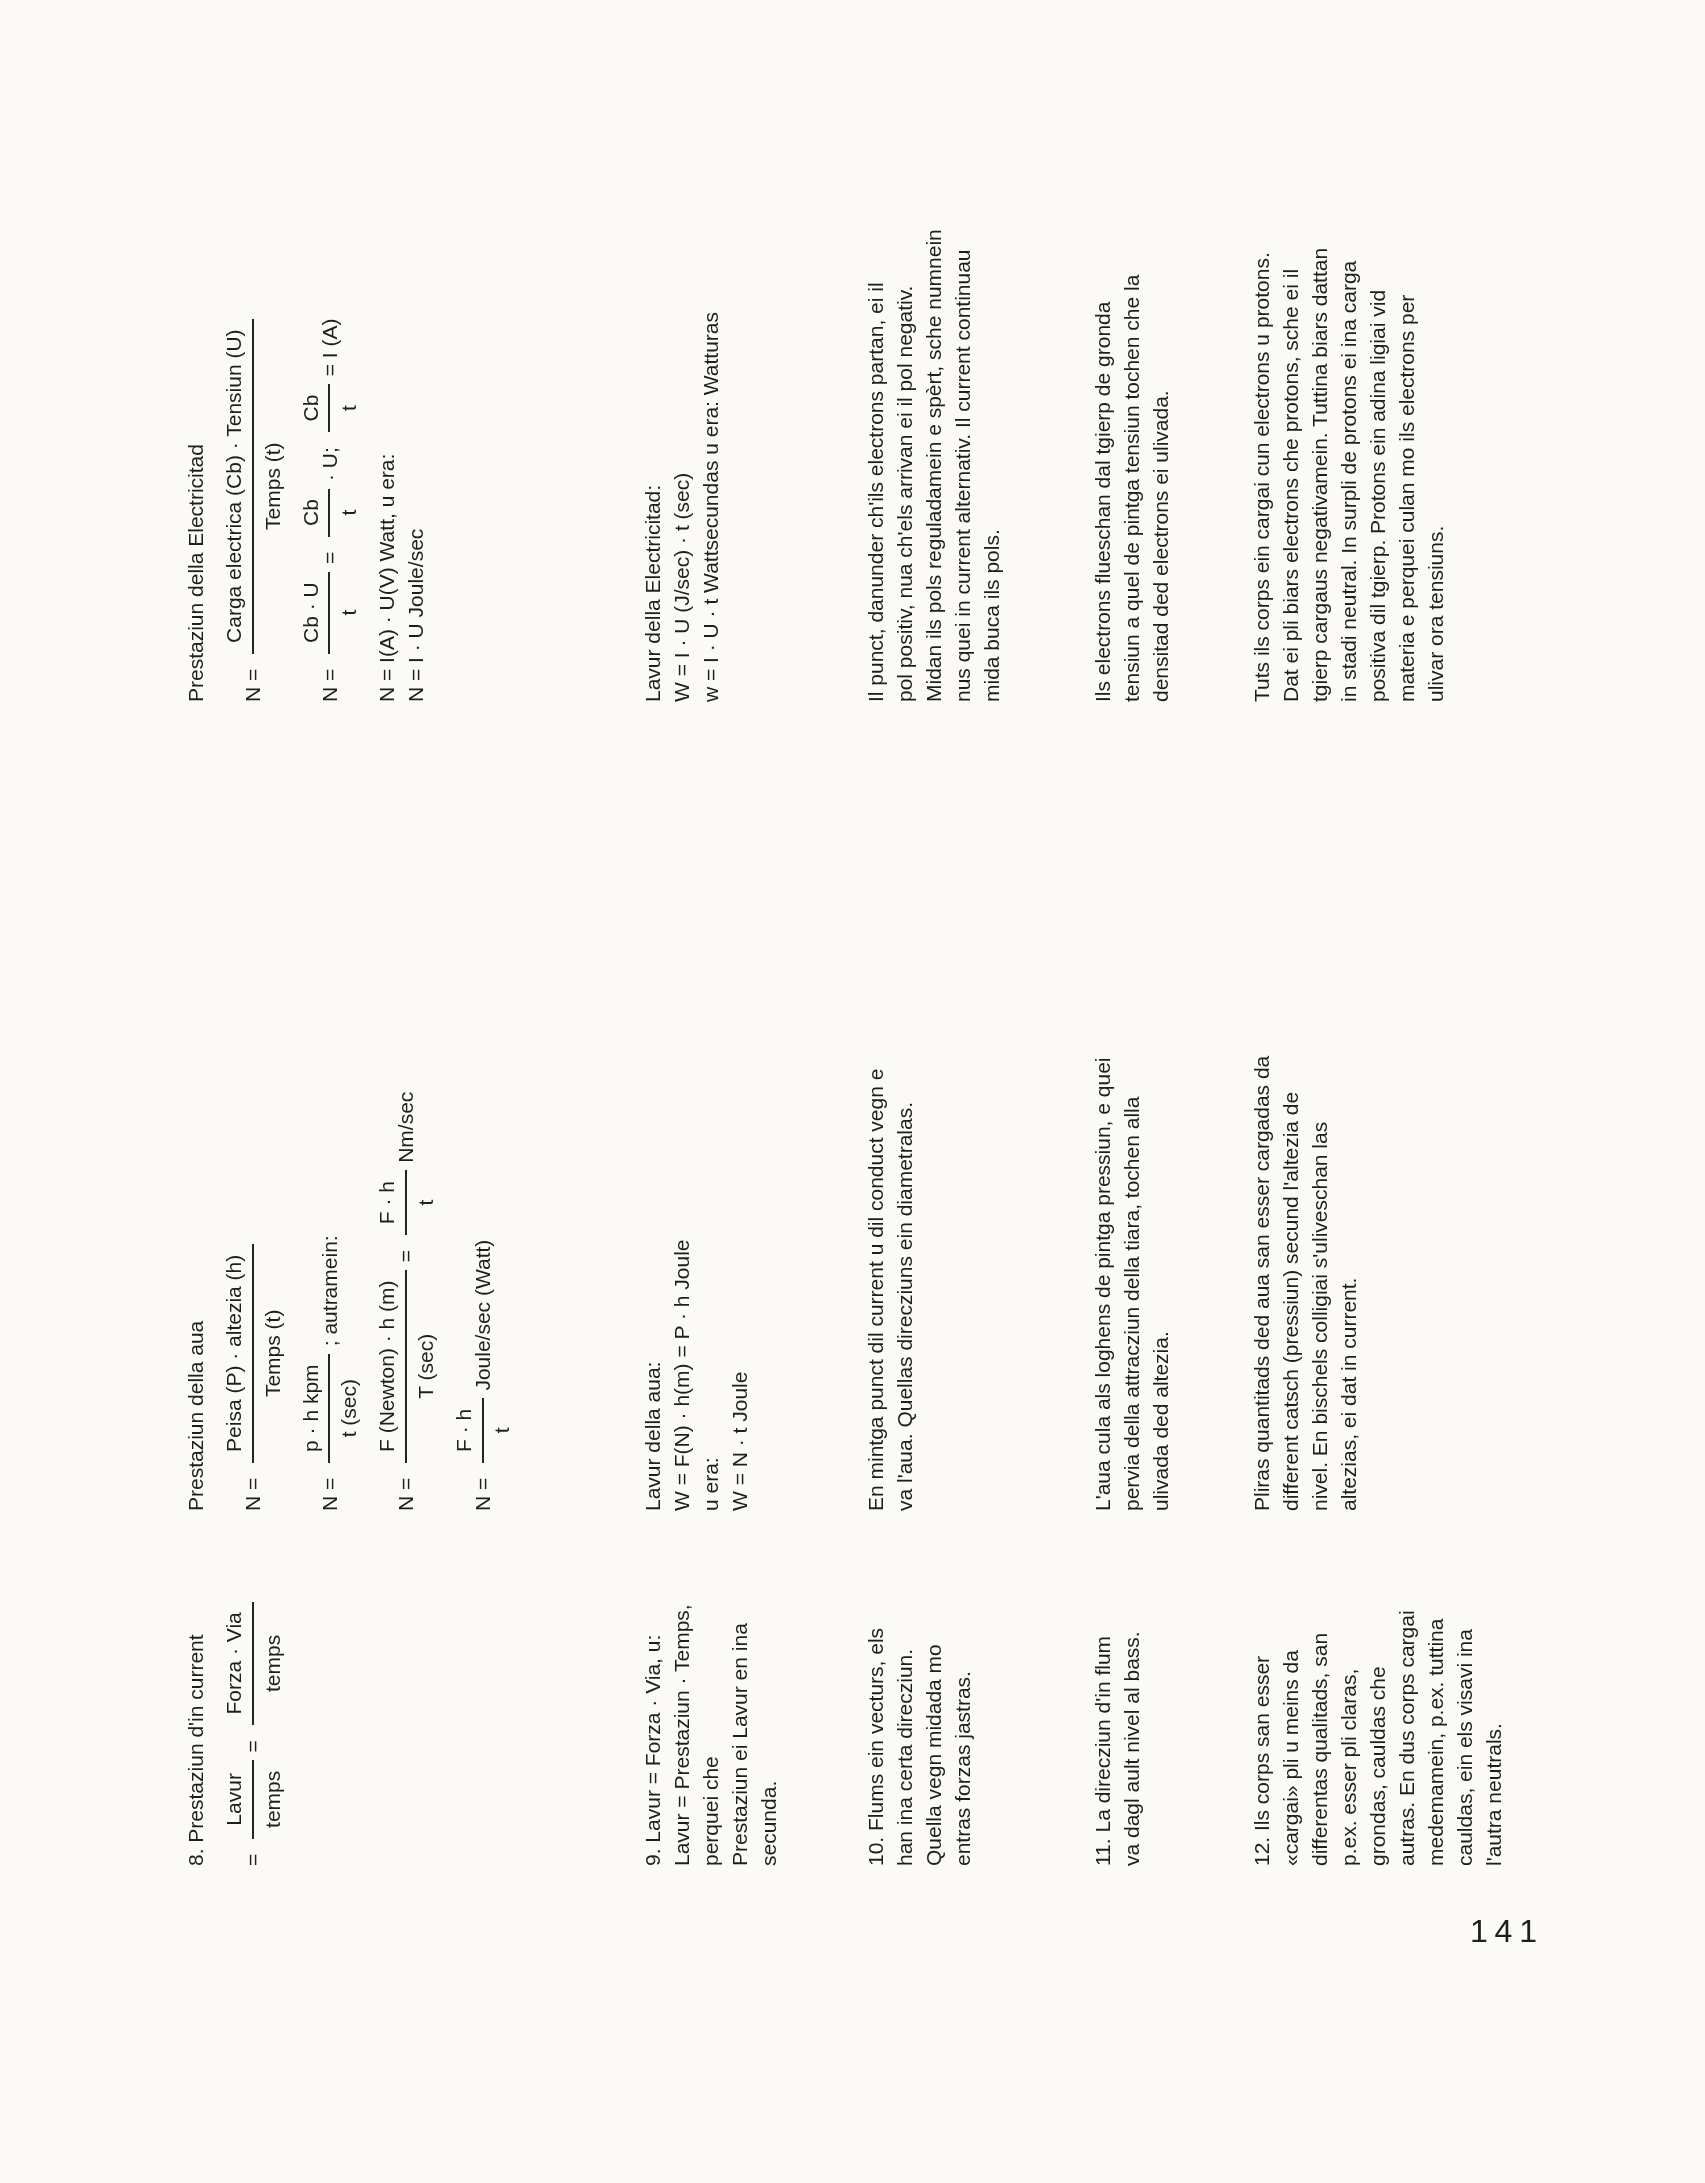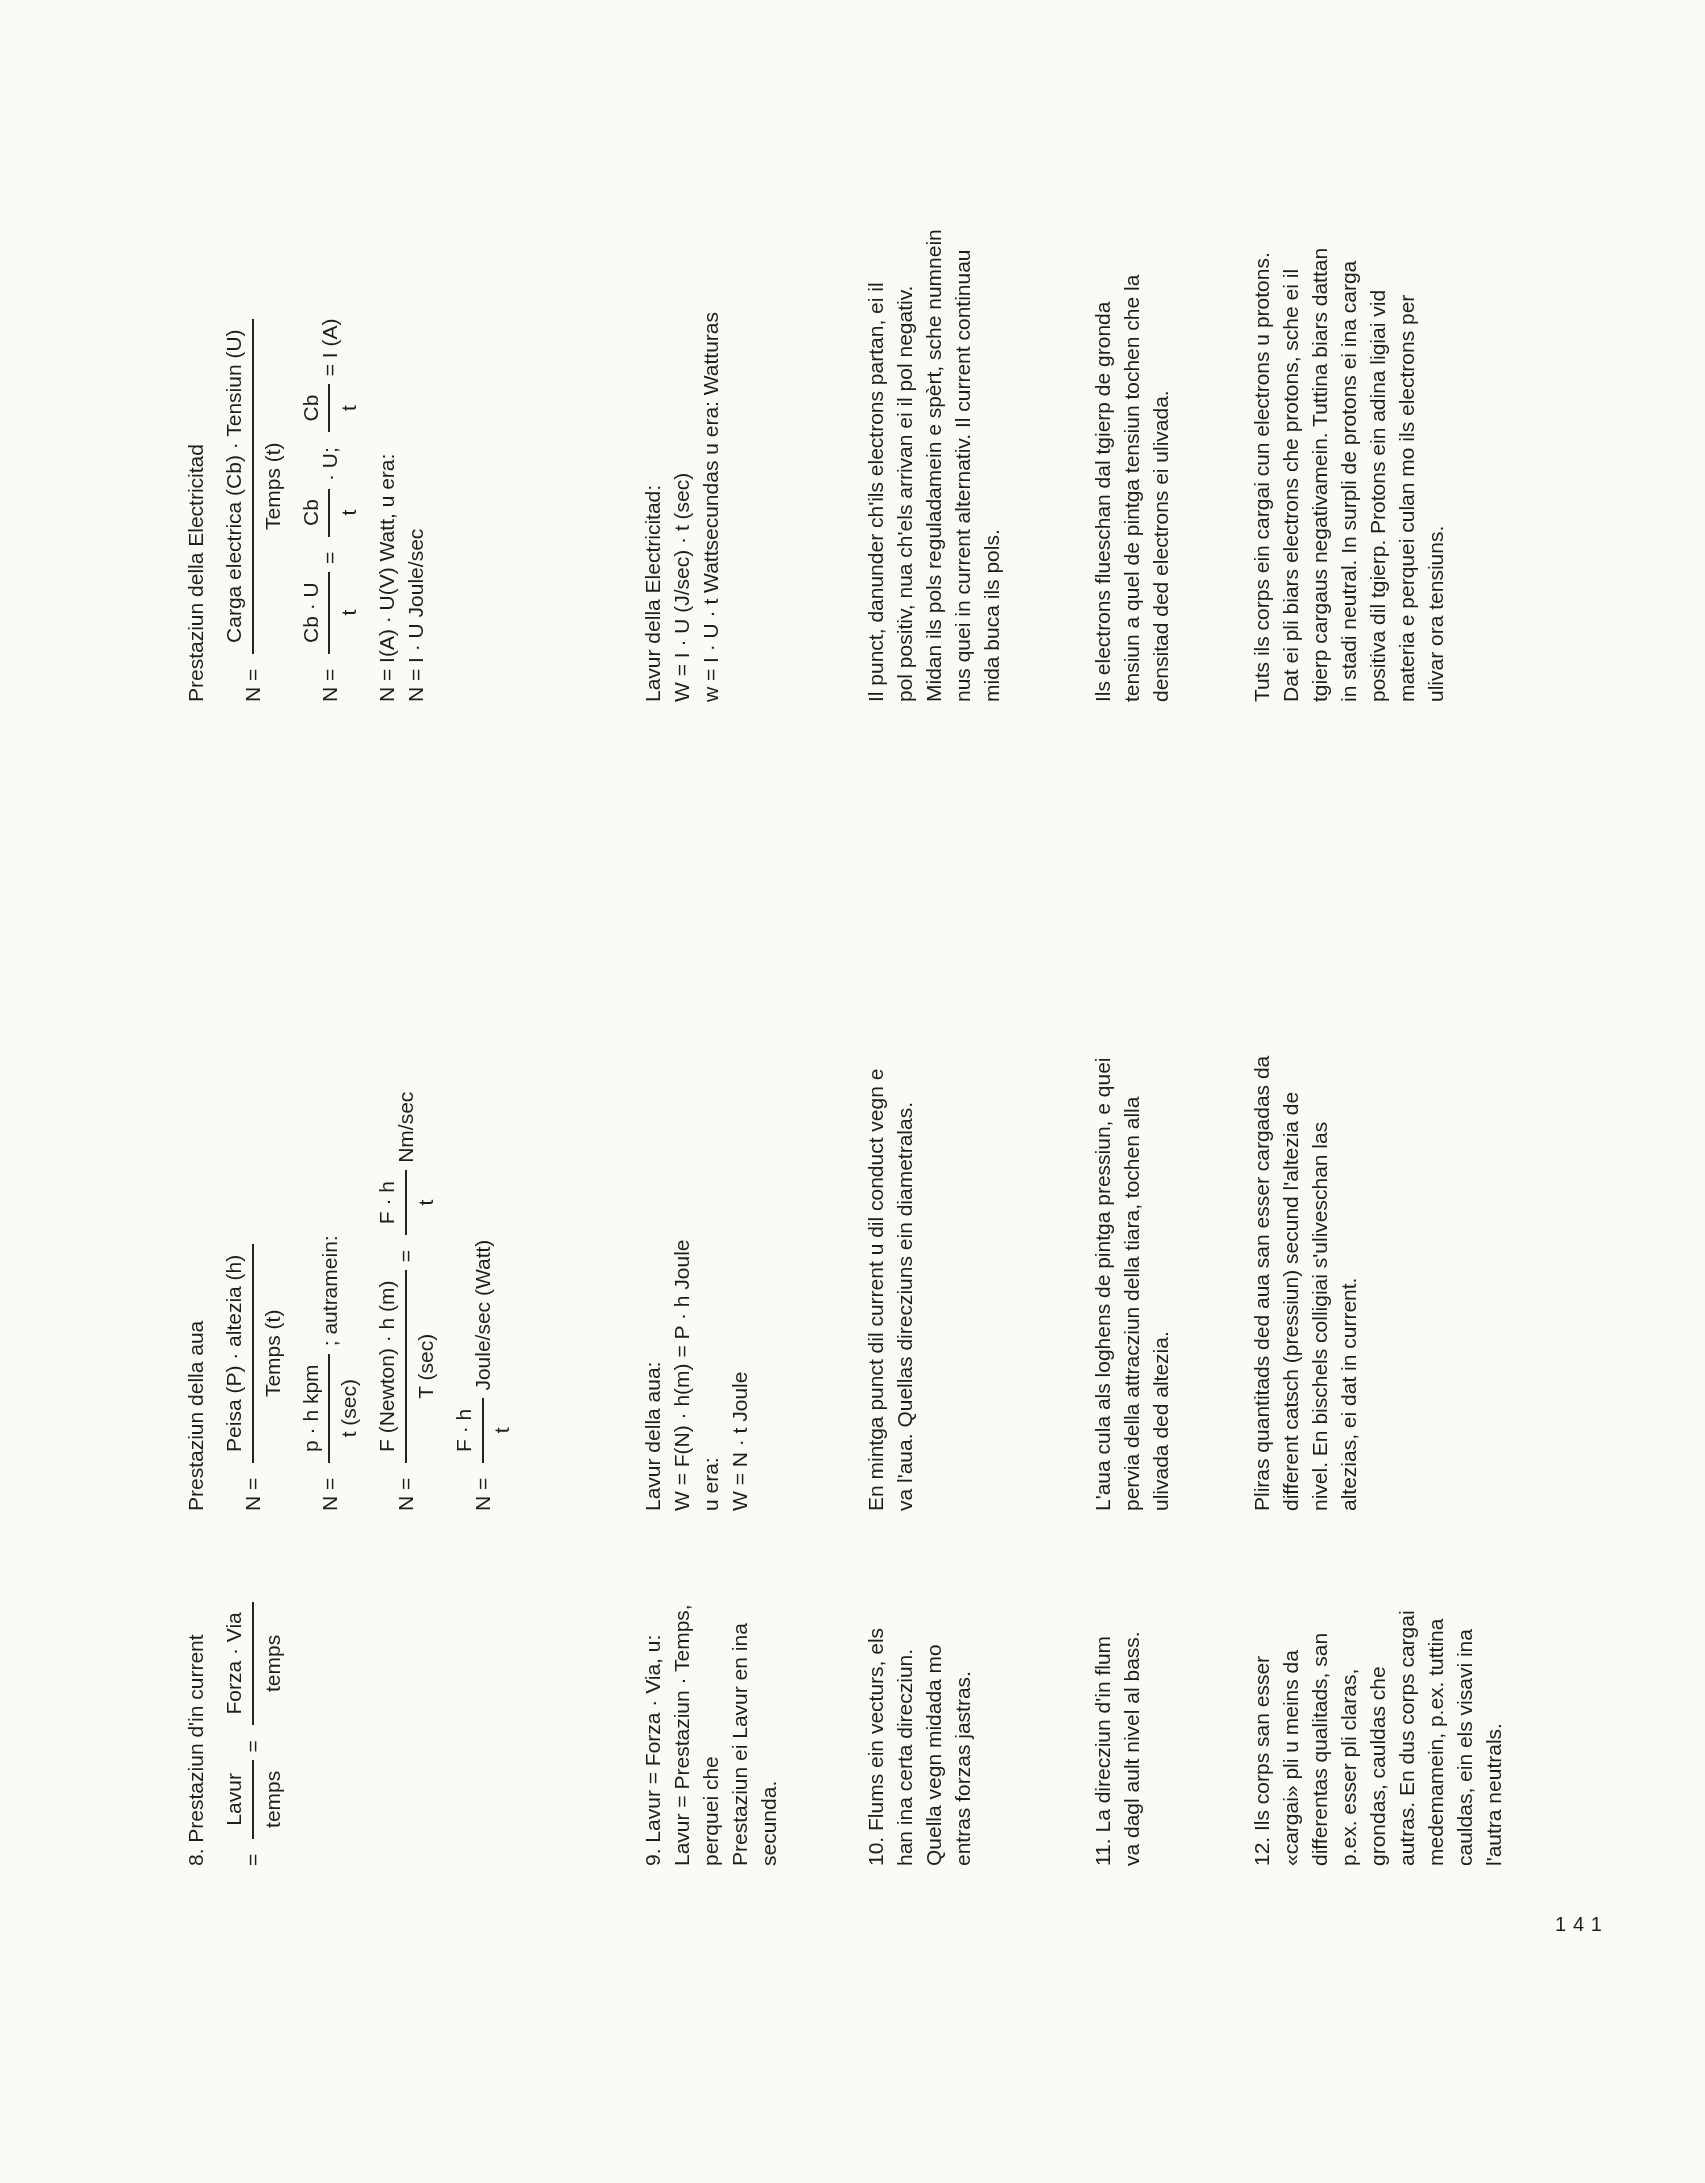--- a/index.html
+++ b/index.html
@@ -16,21 +16,21 @@
     transform-origin:0 0;
     transform:rotate(-90deg) translateX(-2183px);
   }
   .cell{position:absolute;font-size:21px;line-height:29px;white-space:nowrap;}
   .tline{min-height:29px;}
   .fline{display:flex;align-items:center;margin:9px 0;}
   .tok{margin-right:7.6px;}
   .frac{display:inline-block;text-align:center;margin:0 7.6px;flex:0 0 auto;}
   .num{padding:0 10.6px 3.8px;border-bottom:2.3px solid #242424;}
   .den{padding:3.8px 10.6px 0;}
-  .folio{position:absolute;left:1555px;top:1913px;font-size:20px;letter-spacing:6.8px;}
+  .folio{position:absolute;left:1470px;top:1913px;font-size:32px;letter-spacing:6.8px;}
 </style>
 </head>
 <body>
 
 <div class="page">
   <div class="sheet">
     <div id="table-root">
         <div class="cell" style="left: 317px; top: 181px; width: 332px;">
           <div class="tline"><span class="tok">8. Prestaziun d'in current</span></div>
           <div class="fline">

